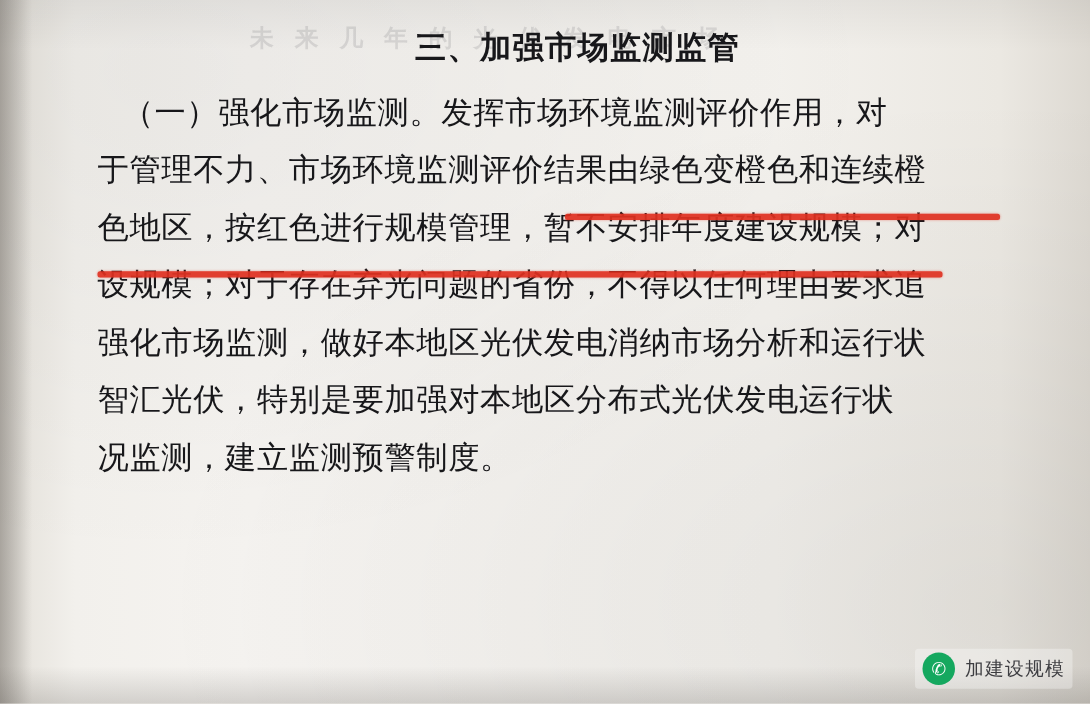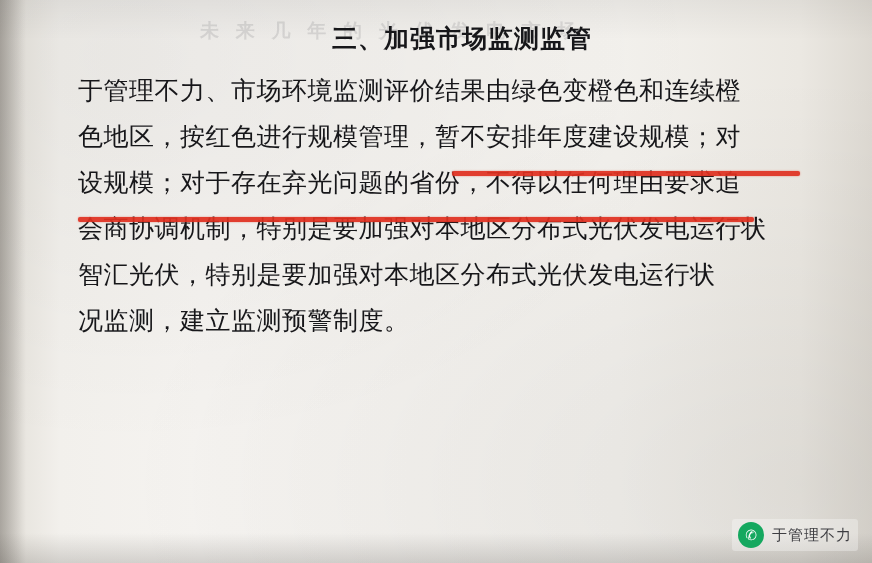--- a/index.html
+++ b/index.html
@@ -134,34 +134,35 @@
 
 <div id="page">
 
   <div class="ghost-line" style="left: 200px; top: 18px; font-weight: bold;">未 来 几 年 的 光 伏 发 电 市 场</div>
 
   <div id="content">
 
     <div class="heading">三、加强市场监测监管</div>
 
     <div class="para">
+      <span class="line indent">（一）强化市场监测。发挥市场环境监测评价作用，对</span>
       <span class="line">于管理不力、市场环境监测评价结果由绿色变橙色和连续橙</span>
       <span class="line">色地区，按红色进行规模管理，暂不安排年度建设规模；对</span>
       <span class="line">设规模；对于存在弃光问题的省份，不得以任何理由要求追</span>
-      <span class="line">会商协调机制，特别是要加强对本地区分布式光伏发电运行状</span>
+      <span class="line">强化市场监测，做好本地区光伏发电消纳市场分析和运行状</span>
       <span class="line">智汇光伏，特别是要加强对本地区分布式光伏发电运行状</span>
       <span class="line">况监测，建立监测预警制度。</span>
     </div>
 
   </div>
 
   <div class="marker" style="left: 452px; top: 171px; width: 348px; height: 5px;"></div>
   <div class="marker" style="left: 78px; top: 217px; width: 676px; height: 5px;"></div>
 
   <div class="dark-edge-left"></div>
   <div class="dark-edge-bottom"></div>
 
   <div id="badge">
     <span class="logo">✆</span>
-    <span class="name">于管理不力</span>
+    <span class="name">加建设规模</span>
   </div>
 
 </div>
 
 </body></html>

